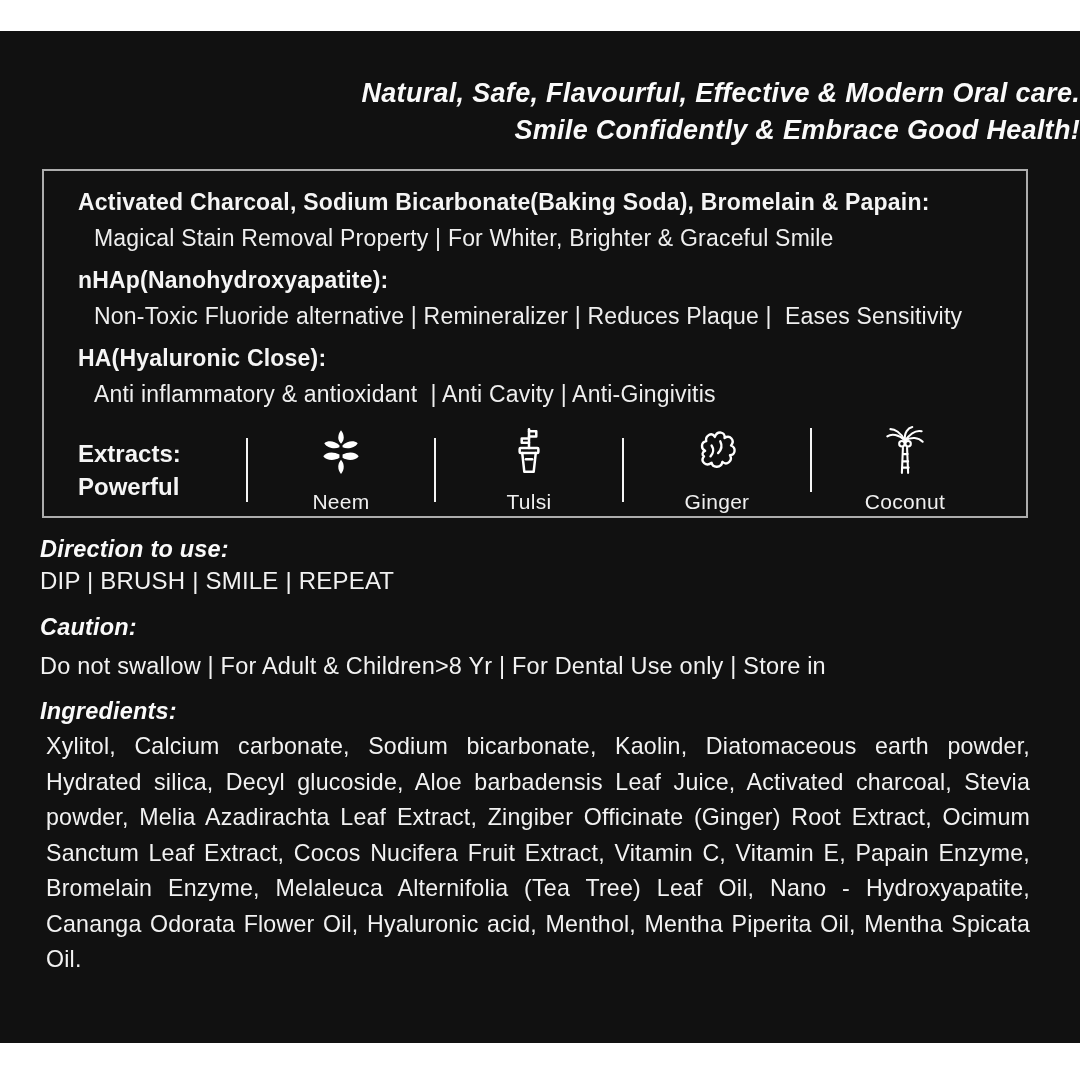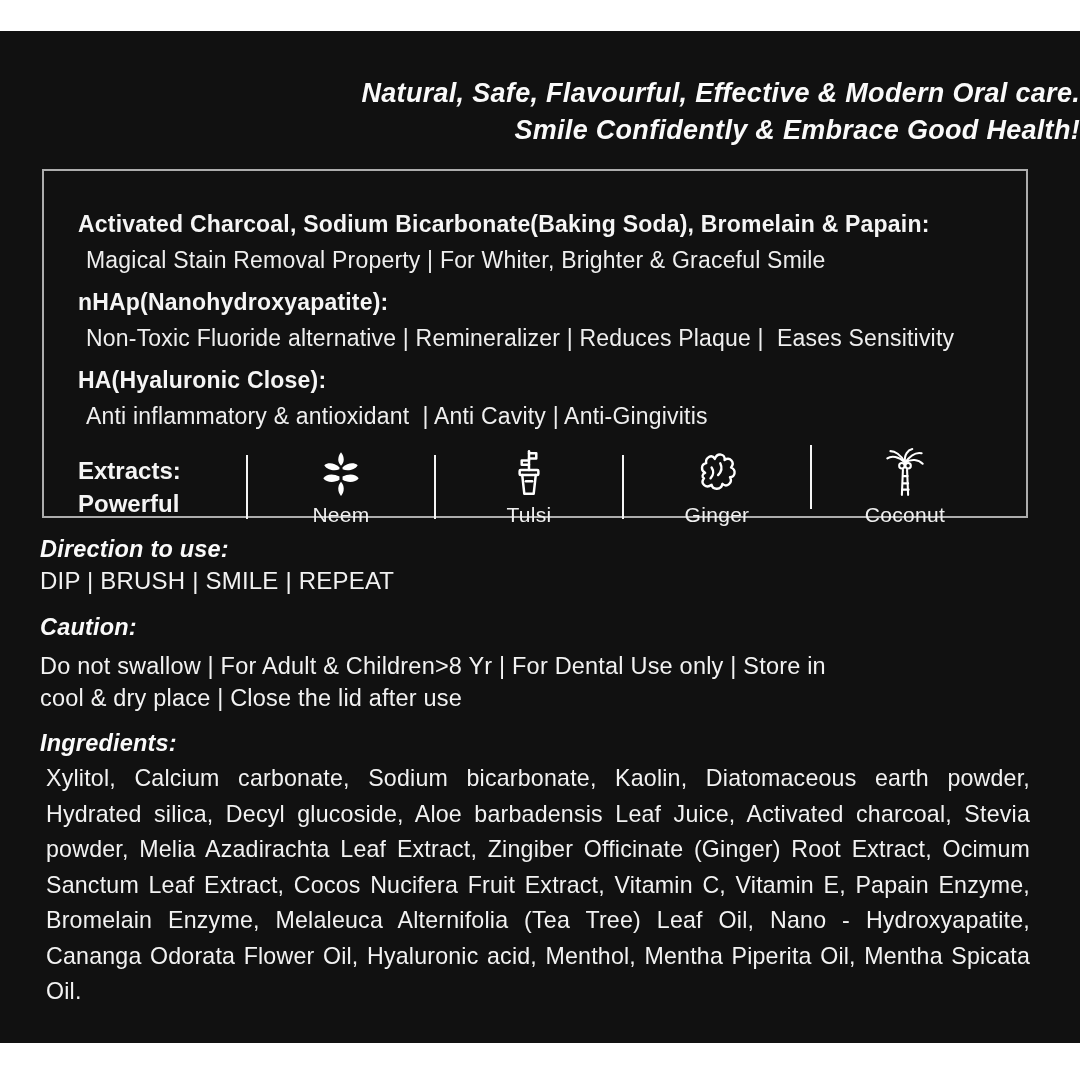--- a/index.html
+++ b/index.html
@@ -7,29 +7,29 @@
     width:1080px;height:1080px;background:#ffffff;position:relative;
     font-family:"Liberation Sans", sans-serif;overflow:hidden;
   }
   .panel{position:absolute;top:31px;left:0;width:1080px;height:1012px;background:#111111;}
   .tagline{
     position:absolute;top:44px;left:0;width:100%;text-align:right;
     color:#fafafa;font-style:italic;font-weight:700;font-size:27px;line-height:37px;letter-spacing:.3px;
   }
   .bbox{
     position:absolute;top:138px;left:42px;width:986px;height:349px;
-    border:2px solid #adadad;box-sizing:border-box;padding:39px 28px 0 34px;color:#f5f5f5;
+    border:2px solid #adadad;box-sizing:border-box;padding:17px 28px 0 34px;color:#f5f5f5;
   }
   .b-head{font-weight:700;font-size:23px;line-height:29px;margin:0 0 7px;letter-spacing:.2px;white-space:pre-wrap;}
-  .b-detail{font-size:23px;line-height:29px;margin:0 8px 13px;color:#efefef;letter-spacing:.2px;white-space:pre-wrap;}
+  .b-detail{font-size:23px;line-height:29px;margin:0 16px 13px;color:#efefef;letter-spacing:.2px;white-space:pre-wrap;}
   .extracts{display:flex;align-items:center;margin-top:16px;}
   .ext-label{font-weight:700;font-size:24px;line-height:33px;width:168px;flex:0 0 auto;}
   .ext-divider{width:2px;height:64px;background:#f5f5f5;flex:0 0 auto;}
   .ext-divider.raised{transform:translateY(-10px);}
-  .ext-item{flex:1 1 0;display:flex;flex-direction:column;align-items:center;gap:4px;}
+  .ext-item{flex:1 1 0;display:flex;flex-direction:column;align-items:center;gap:13px;}
   .ext-icon{height:52px;display:flex;align-items:flex-end;justify-content:center;}
   .ext-icon svg{display:block;}
   .ext-name{font-size:21px;color:#f0f0f0;letter-spacing:.3px;}
   .lower{position:absolute;top:503px;left:40px;width:990px;color:#f2f2f2;}
   .sec-head{font-weight:700;font-size:23.5px;line-height:31px;color:#fafafa;letter-spacing:.2px;font-style:italic;}
   .dir-text{font-size:24px;line-height:31px;margin:0 0 16px;letter-spacing:.2px;}
   .caut-block{margin:7px 0 14px;}
   .caut-line{font-size:23.5px;line-height:32px;letter-spacing:.2px;}
   .ing-text{font-size:23.2px;line-height:35.5px;text-align:justify;margin-top:2px;letter-spacing:.2px;margin-left:6px;}
 </style>
@@ -123,20 +123,19 @@
     </div>
   </div>
 
   <div class="lower">
     <div class="sec-head">Direction to use:</div>
     <div class="dir-text">DIP | BRUSH | SMILE | REPEAT</div>
 
     <div class="sec-head">Caution:</div>
     <div class="caut-block">
       <div class="caut-line">Do not swallow | For Adult &amp; Children&gt;8 Yr | For Dental Use only | Store in</div>
-      <div class="caut-line">cool &amp; dry place | Close the lid after use</div>
     </div>
 
     <div class="sec-head">Ingredients:</div>
     <div class="ing-text">Xylitol, Calcium carbonate, Sodium bicarbonate, Kaolin, Diatomaceous earth powder, Hydrated silica, Decyl glucoside, Aloe barbadensis Leaf Juice, Activated charcoal, Stevia powder, Melia Azadirachta Leaf Extract, Zingiber Officinate (Ginger) Root Extract, Ocimum Sanctum Leaf Extract, Cocos Nucifera Fruit Extract, Vitamin C, Vitamin E, Papain Enzyme, Bromelain Enzyme, Melaleuca Alternifolia (Tea Tree) Leaf Oil, Nano - Hydroxyapatite, Cananga Odorata Flower Oil, Hyaluronic acid, Menthol, Mentha Piperita Oil, Mentha Spicata Oil.</div>
   </div>
 
 </div>
 
 </body></html>

